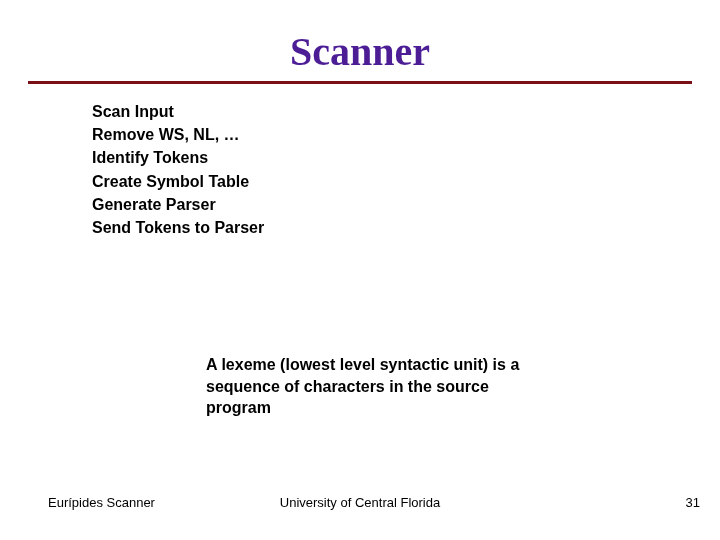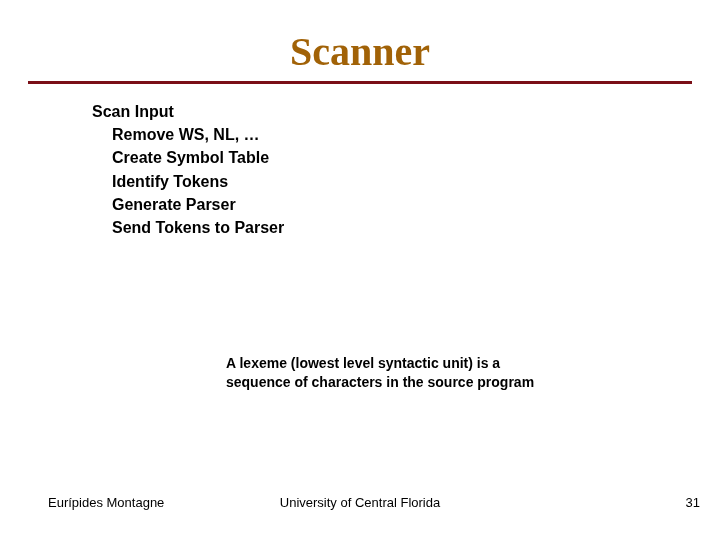--- a/index.html
+++ b/index.html
@@ -9,52 +9,51 @@
     background: #ffffff;
     font-family: Arial, Helvetica, sans-serif;
     position: relative;
     overflow: hidden;
   }
   .title-area {
     text-align: center;
     padding-top: 28px;
   }
   .title {
-    color: #a16207;
+    color: #4c1d95;
     font-size: 40px;
     font-weight: bold;
     font-family: "Times New Roman", Times, serif;
     display: inline-block;
   }
   .rule {
     border: none;
     border-top: 3px solid #7a0f17;
     margin: 6px 28px 0 28px;
   }
   .list-block {
     margin-top: 16px;
     margin-left: 92px;
     font-size: 16px;
     font-weight: bold;
     color: #000;
     line-height: 1.45;
   }
   .list-block .sub {
-    margin-left: 20px;
+    margin-left: 0;
   }
   .definition {
     position: absolute;
     top: 354px;
     left: 206px;
     width: 320px;
-    font-size: 14px;
+    font-size: 16px;
     font-weight: bold;
     color: #000;
     line-height: 1.35;
-    margin-left: 20px;
   }
   .footer {
     position: absolute;
     bottom: 30px;
     left: 0;
     width: 100%;
     font-size: 13px;
     color: #000;
   }
   .footer-left {
@@ -79,25 +78,25 @@
 <body>
 
 <div class="title-area">
   <div class="title">Scanner</div>
 </div>
 <hr class="rule">
 
 <div class="list-block">
   <div>Scan Input</div>
   <div class="sub">Remove WS, NL, …</div>
+  <div class="sub">Identify Tokens</div>
   <div class="sub">Create Symbol Table</div>
-  <div class="sub">Identify Tokens</div>
   <div class="sub">Generate Parser</div>
   <div class="sub">Send Tokens to Parser</div>
 </div>
 
 <div class="definition">A lexeme (lowest level syntactic unit) is a sequence of characters in the source program</div>
 
 <div class="footer">
-  <span class="footer-left">Eurípides Montagne</span>
+  <span class="footer-left">Eurípides Scanner</span>
   <span class="footer-center">University of Central Florida</span>
   <span class="footer-right">31</span>
 </div>
 
 </body></html>

